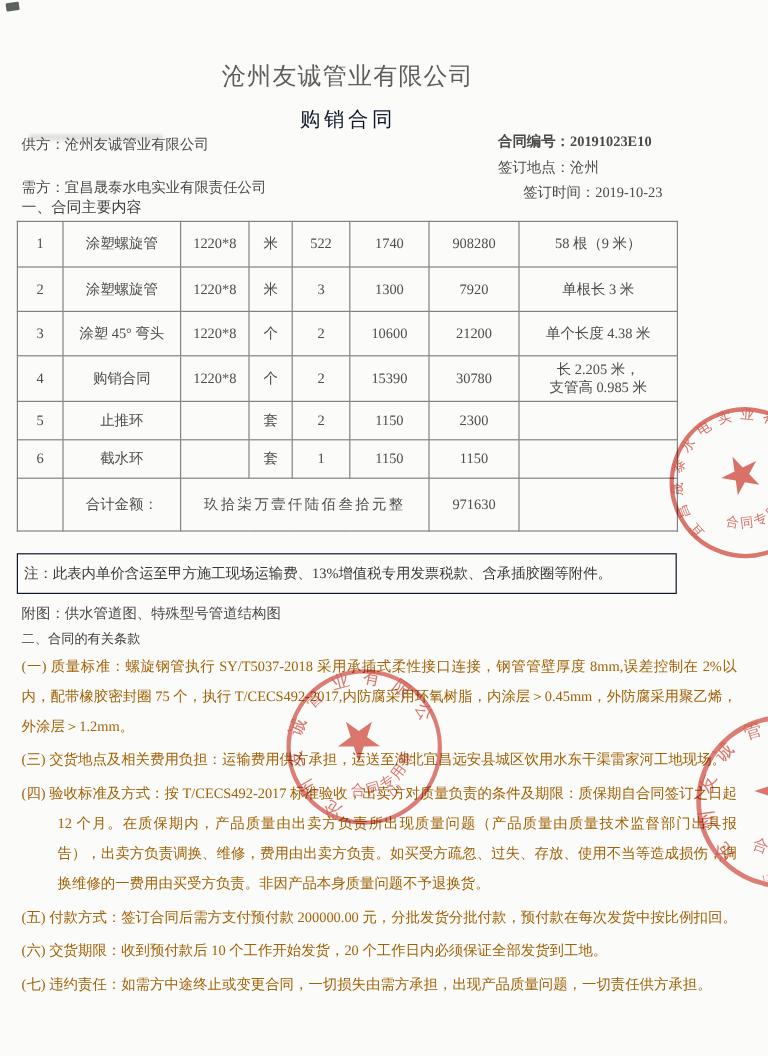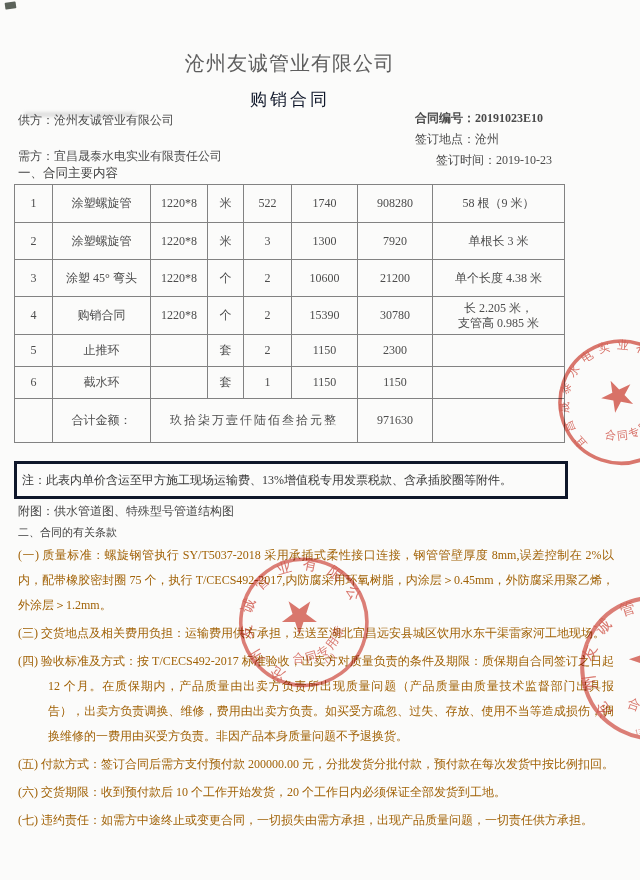--- a/index.html
+++ b/index.html
@@ -29,21 +29,21 @@
   table.goods th,table.goods td{
     border:1px solid #828282;text-align:center;vertical-align:middle;
     font-size:12px;font-weight:normal;color:#4c4c4c;padding:0 2px;overflow:hidden;
   }
   table.goods th{font-size:12.5px;color:#434343;}
   .words{letter-spacing:2px;}
   .remark2{display:block;line-height:15px;}
   .remark1{display:block;line-height:15px;}
   
   .notebox{
-    left:14px;top:461px;width:543px;height:32px;border:3px solid #0f172a;
+    left:14px;top:461px;width:543px;height:32px;border:1px solid #0f172a;
     font-size:12px;color:#383838;line-height:32px;padding-left:5px;white-space:nowrap;
   }
   .attach{left:18px;top:503px;font-size:12px;color:#464646;}
   .sec2{left:18px;top:525px;font-size:11px;color:#3d3d3d;}
   
   .clauses{left:18px;top:543px;width:596px;}
   .clauses p{margin:0 0 3px 0;font-size:12px;line-height:25px;color:#a16207;text-align:justify;}
   .clauses p.hang{padding-left:30px;text-indent:-30px;}
   
   .stamp{mix-blend-mode:multiply;opacity:.85;}

